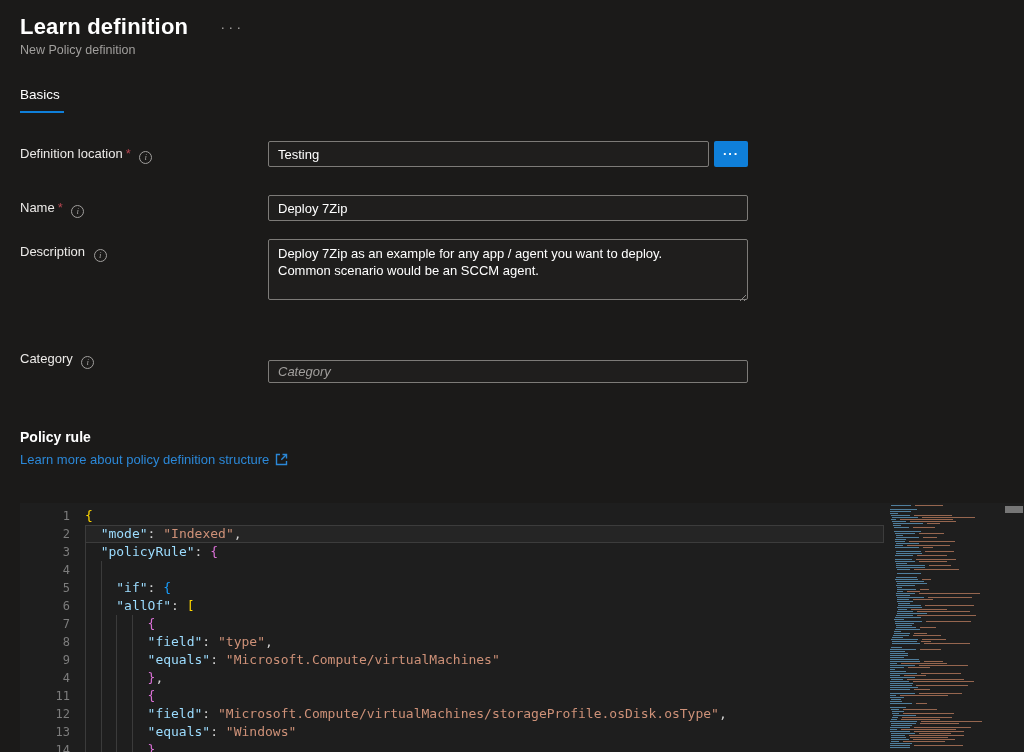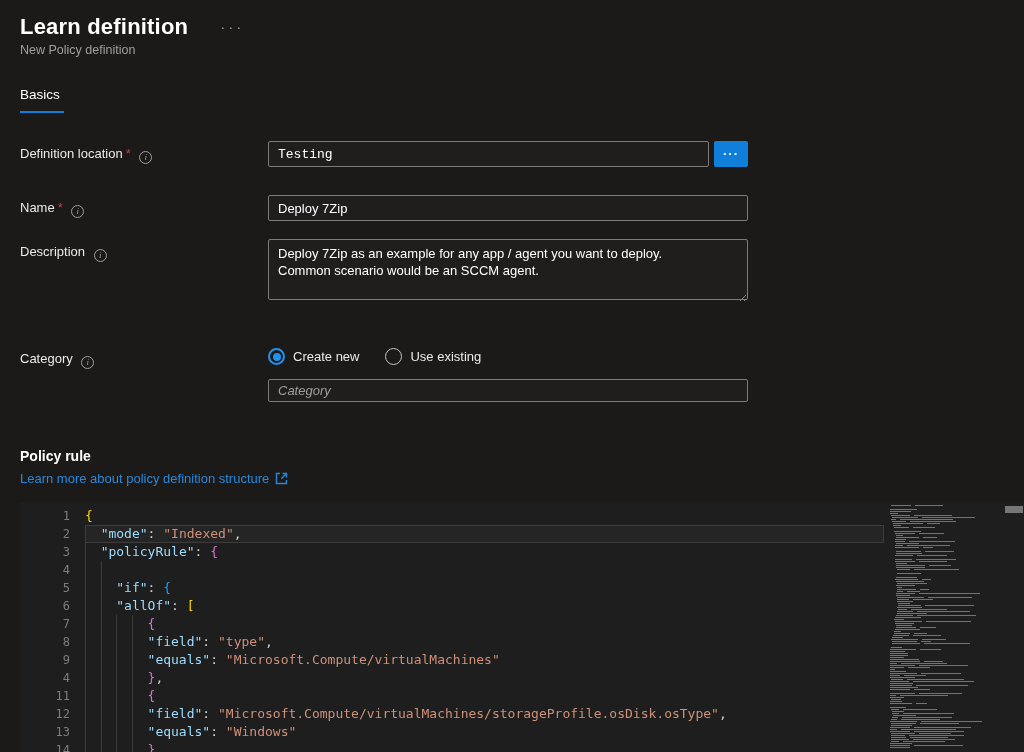--- a/index.html
+++ b/index.html
@@ -32,21 +32,21 @@
     vertical-align:-2px; font-family:"Liberation Serif", serif; font-style:italic; }
   .field-col { width:480px; flex:none; }
   .txt-input { width:100%; height:26px; background:#1f1e1d; border:1px solid #7d7b78; border-radius:2px;
     color:#ffffff; font-size:13px; font-family:"Liberation Sans", sans-serif; padding:0 9px; outline:none; }
   .txt-input::placeholder { font-style:italic; color:#a19f9d; }
   .row-gap1 { margin-top:28px; }
   .row-gap2 { margin-top:18px; }
   .row-gap3 { margin-top:42px; }
 
   .loc-field { display:flex; align-items:flex-start; }
-  .loc-field .txt-input { width:442px;font-family:Liberation Mono, monospace; }
+  .loc-field .txt-input { width:442px; }
   .browse-btn { width:34px; height:26px; margin-left:5px; background:#0f7fd9; border:none; border-radius:2px;
     color:#ffffff; font-size:13px; font-weight:bold; letter-spacing:1px; cursor:pointer; line-height:10px; }
 
   .desc-wrap { position:relative; }
   .desc-area { width:480px; height:61px; background:#1f1e1d; border:1px solid #7d7b78; border-radius:2px;
     color:#ffffff; font-size:13px; font-family:"Liberation Sans", sans-serif; padding:5px 9px; resize:none;
     outline:none; line-height:17px; overflow:hidden; }
   .resize-grip { position:absolute; right:2px; bottom:3px; width:9px; height:9px;
     background:repeating-linear-gradient(135deg, transparent 0 2px, #8a8886 2px 3px);
     clip-path:polygon(100% 0, 100% 100%, 0 100%); pointer-events:none; }
@@ -145,30 +145,20 @@
         <span class="resize-grip"></span>
       </div>
     </div>
 
     <div class="form-row row-gap3">
       <div class="form-label-col">
         <span>Category</span>
         <span class="info-icon">i</span>
       </div>
       <div class="field-col">
-        <div class="radio-row">
-          <div class="radio-opt">
-            <span class="radio-circle checked"></span>
-            <span class="radio-label">Create new</span>
-          </div>
-          <div class="radio-opt">
-            <span class="radio-circle"></span>
-            <span class="radio-label">Use existing</span>
-          </div>
-        </div>
         <div class="cat-input-wrap">
           <input class="txt-input" type="text" placeholder="Category" style="">
         </div>
       </div>
     </div>
   </div>
 
   <div class="policy-section">
     <div class="section-heading">Policy rule</div>
     <div class="link-line">

